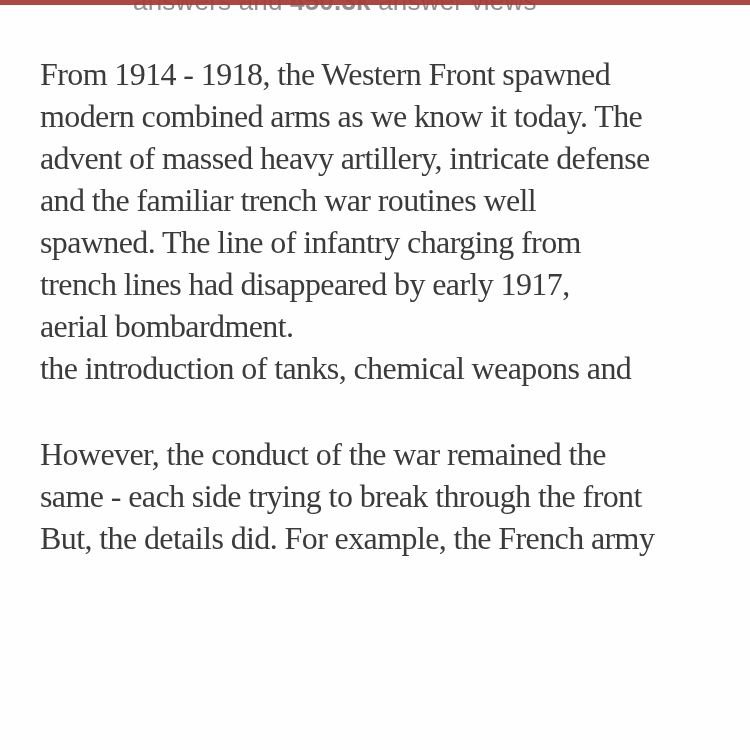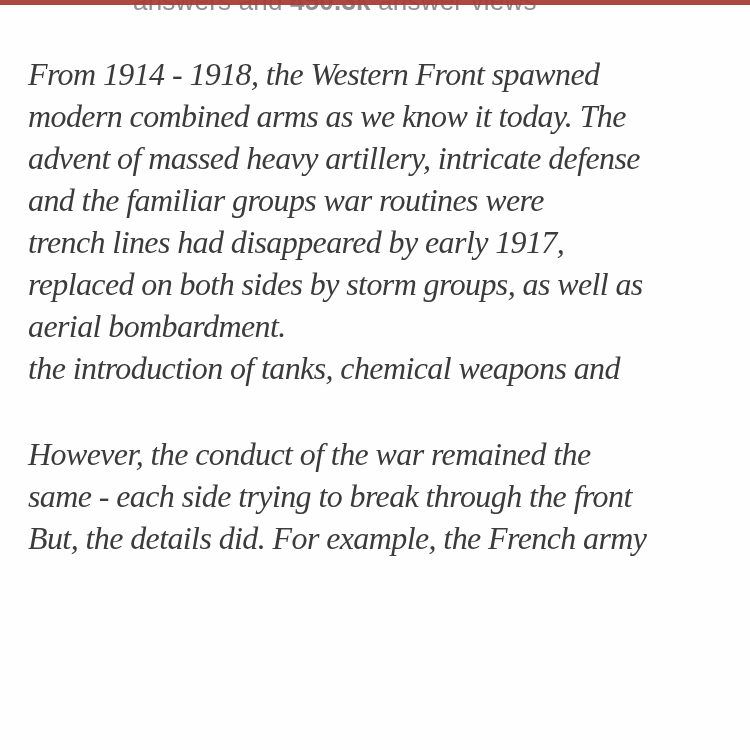--- a/index.html
+++ b/index.html
@@ -41,23 +41,22 @@
     color: var(--stats_gray);
     white-space: nowrap;
     letter-spacing: 0.2px;
   }
   .stats-line .bold { font-weight: 700; }
   
   .answer-body {
     position: absolute;
     top: 0; left: 0;
     width: 750px; height: 750px;
-    padding: 53px 38px 0 28px;
+    padding: 53px 38px 0 40px;
     z-index: 1;
-    font-style: italic;
   }
   .paragraph {
     font-family: "Liberation Serif", "DejaVu Serif", serif;
     font-size: 32px;
     line-height: 42px;
     letter-spacing: -0.6px;
     color: var(--body_text);
   }
   .paragraph + .paragraph { margin-top: 44px; }
   .paragraph .line { white-space: nowrap; }
@@ -71,23 +70,23 @@
 
   <div class="stats-line">
     <span>answers and </span><span class="bold">450.3k</span><span> answer views</span>
   </div>
 
   <div class="answer-body">
     <div class="paragraph">
         <div class="line">From 1914 - 1918, the Western Front spawned</div>
         <div class="line">modern combined arms as we know it today. The</div>
         <div class="line">advent of massed heavy artillery, intricate defense</div>
-        <div class="line">and the familiar groups war routines were</div>
+        <div class="line">and the familiar trench war routines well</div>
+        <div class="line">spawned. The line of infantry charging from</div>
         <div class="line">trench lines had disappeared by early 1917,</div>
-        <div class="line">replaced on both sides by storm groups, as well as</div>
         <div class="line">aerial bombardment.</div>
         <div class="line">the introduction of tanks, chemical weapons and</div>
       </div>
     <div class="paragraph">
         <div class="line">However, the conduct of the war remained the</div>
         <div class="line">same - each side trying to break through the front</div>
         <div class="line">But, the details did. For example, the French army</div>
       </div>
   </div>
 

